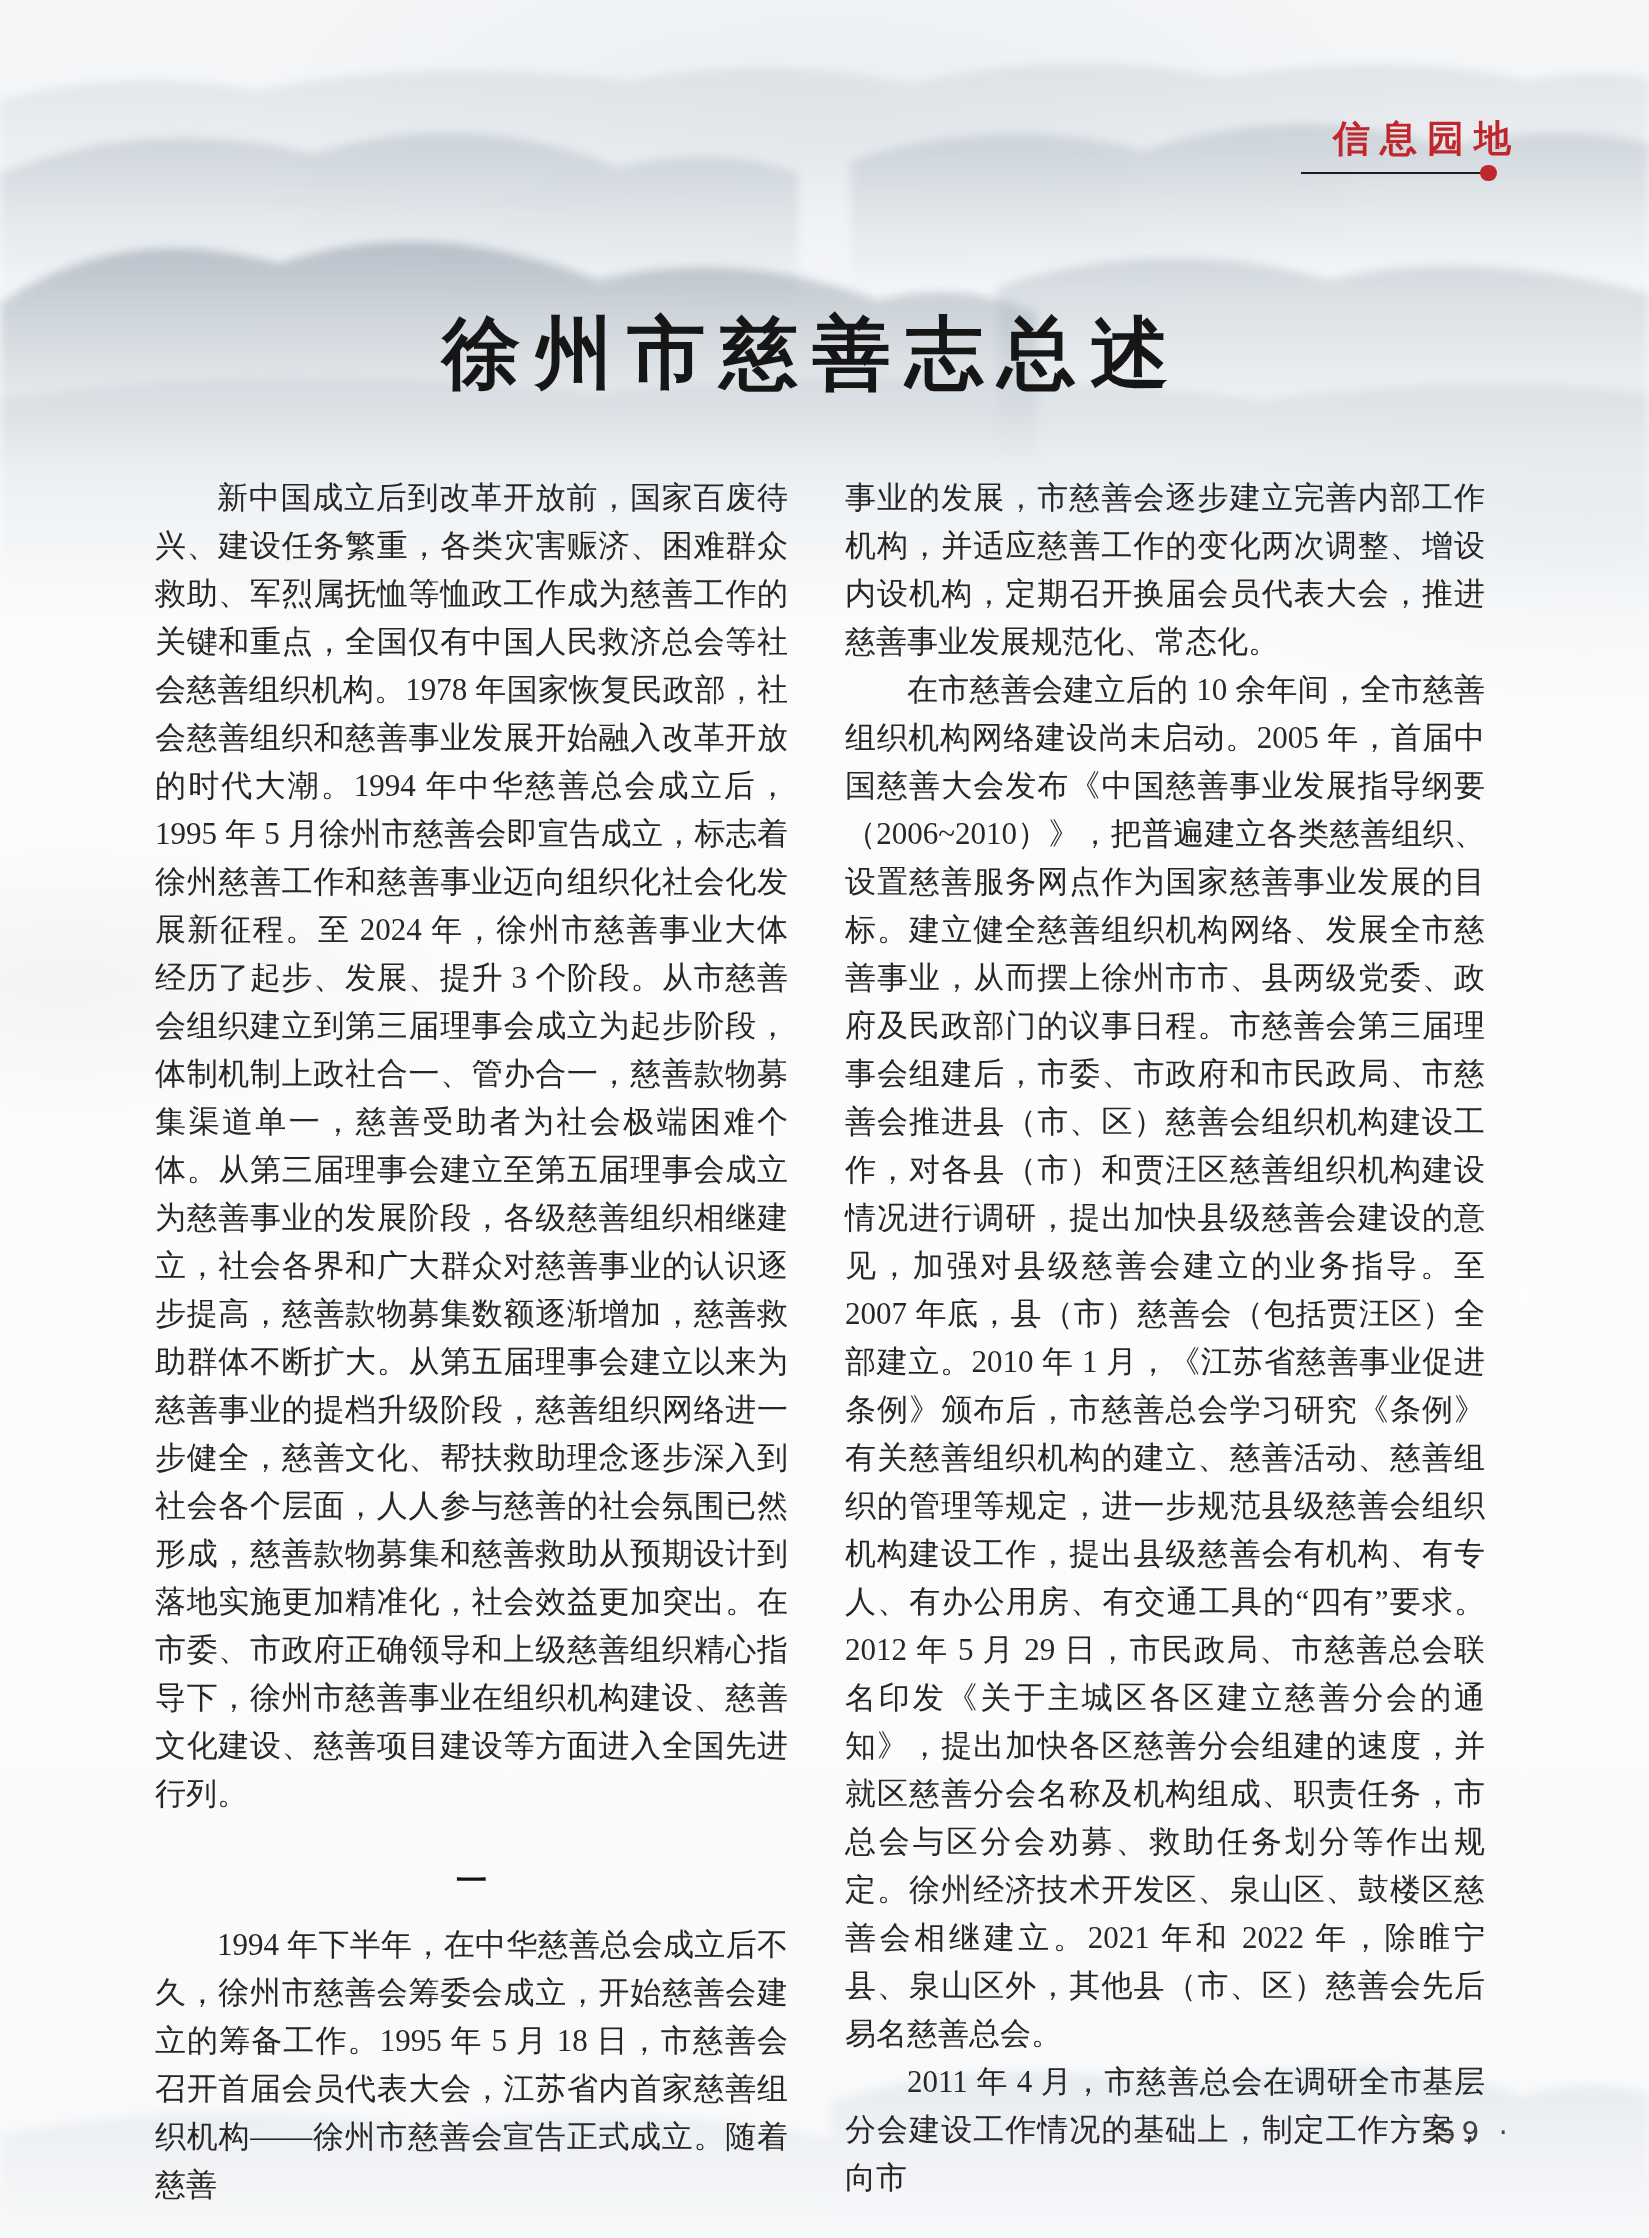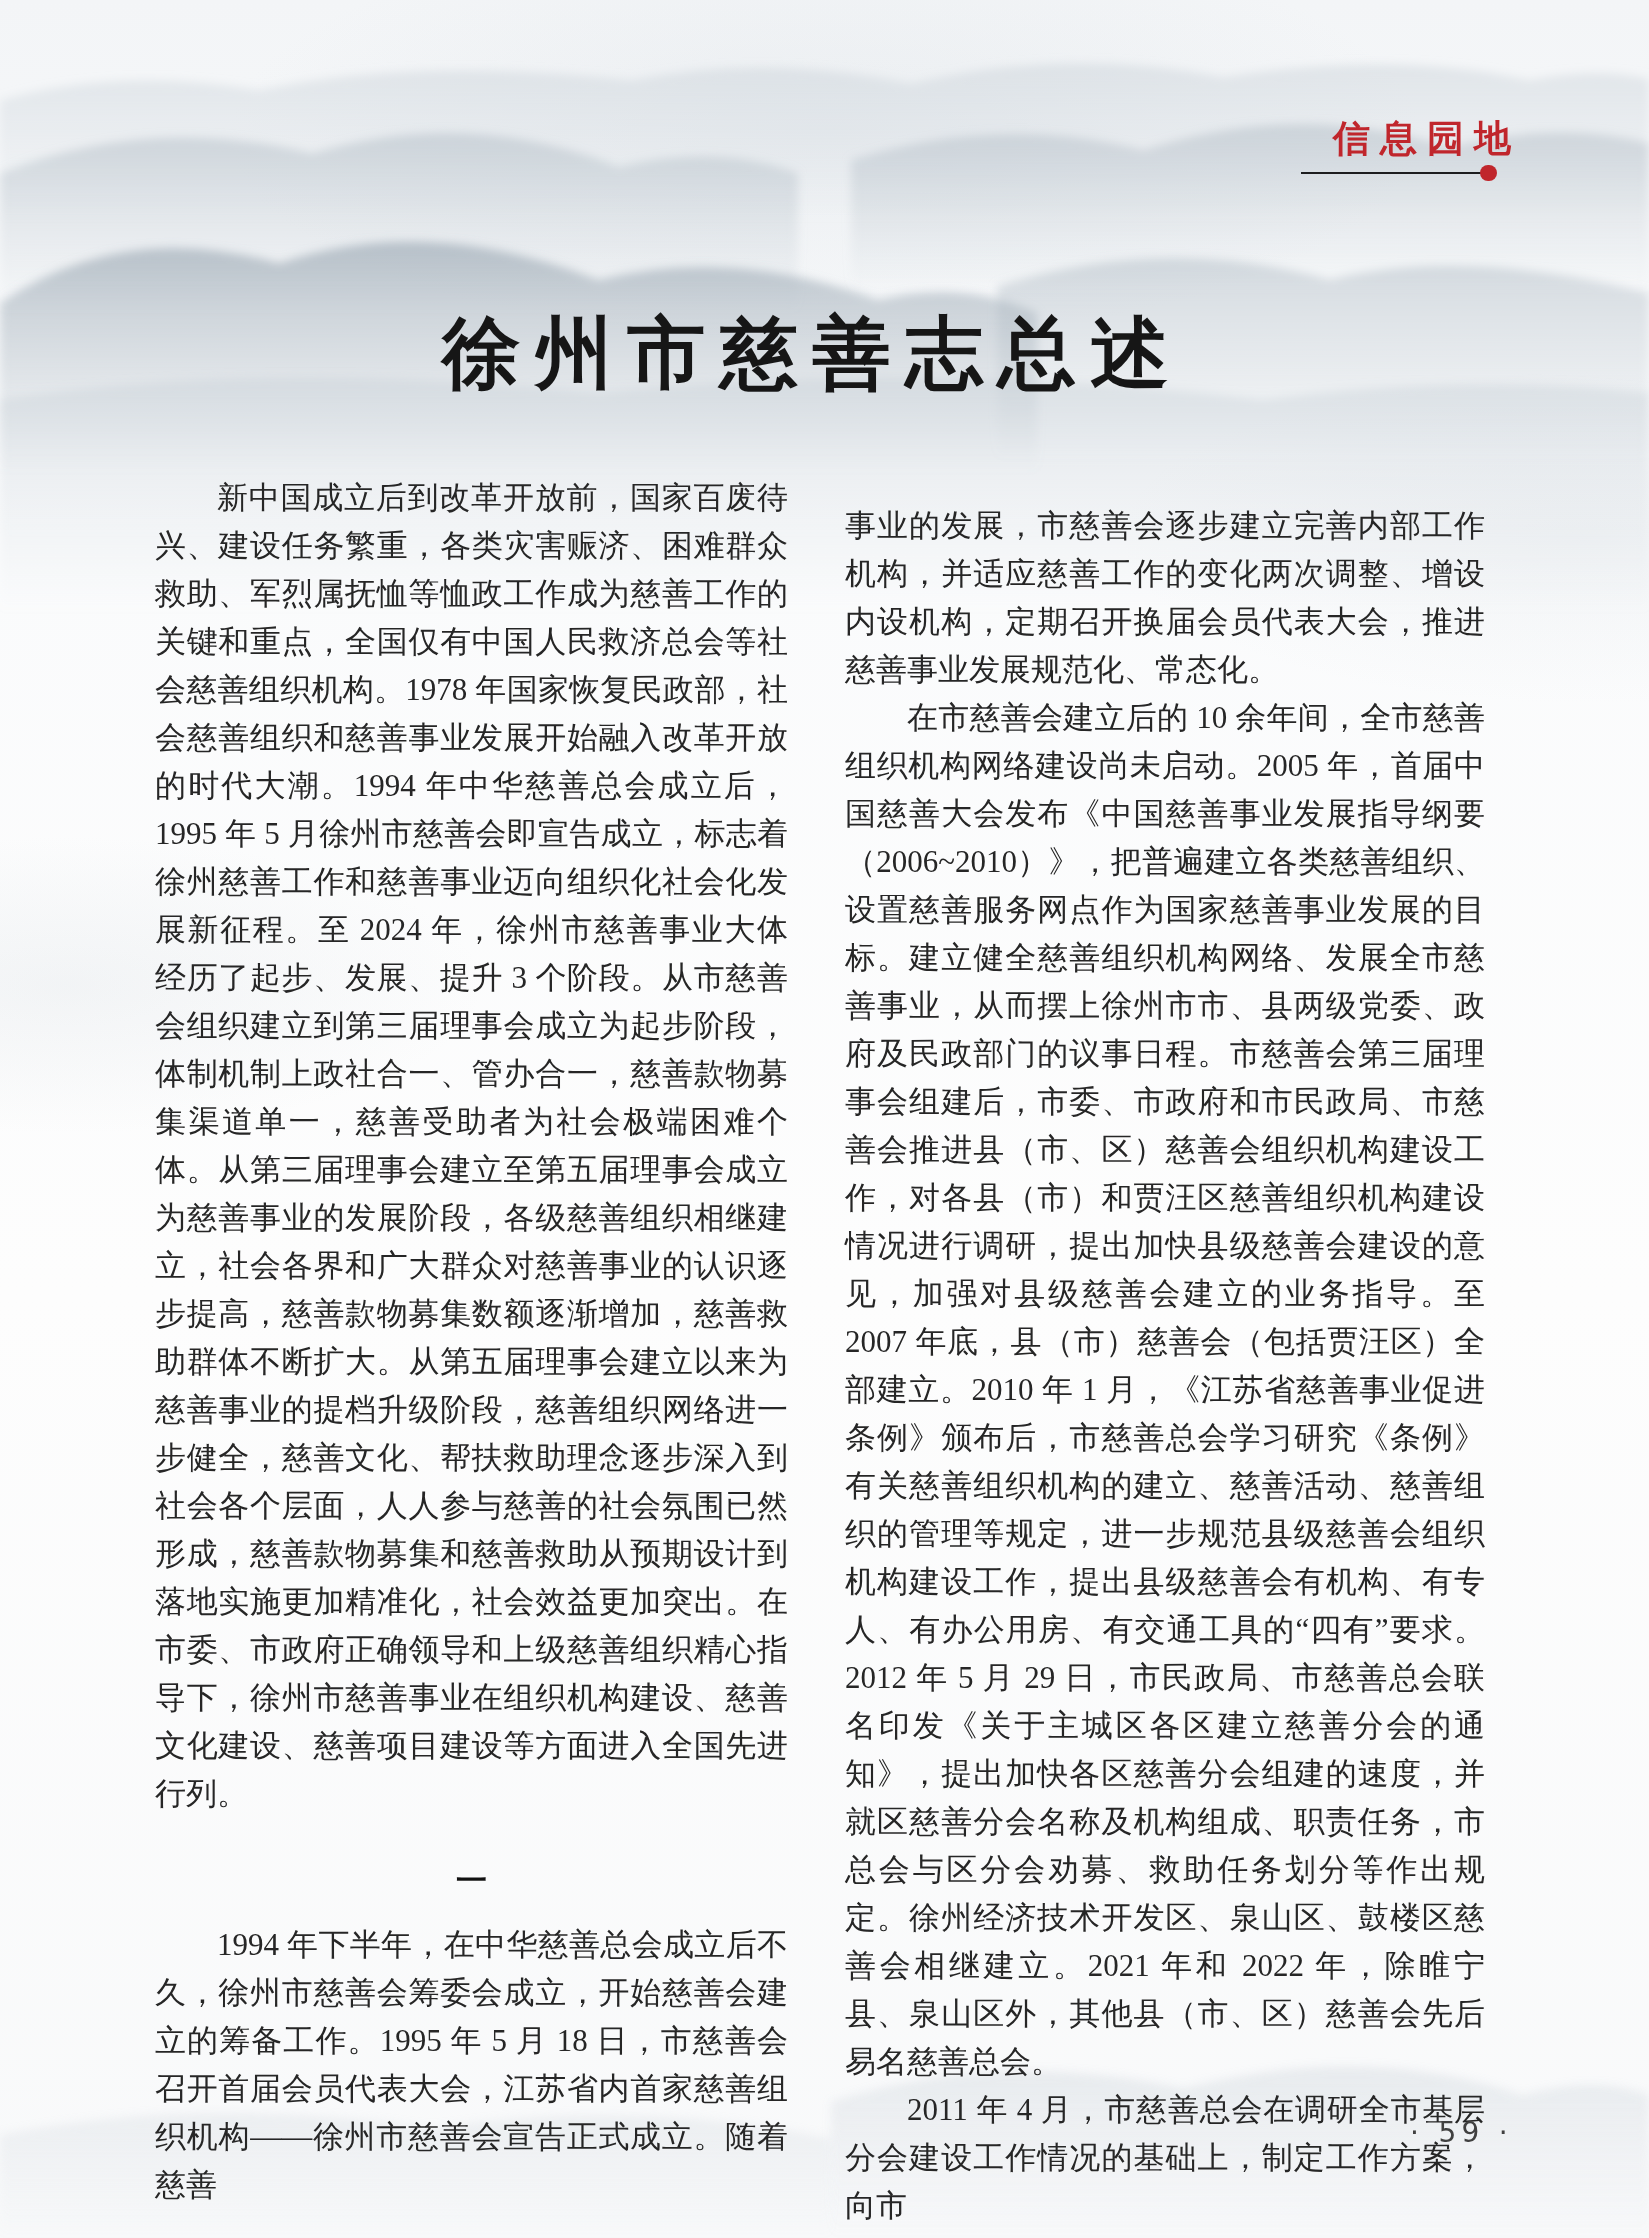--- a/index.html
+++ b/index.html
@@ -28,21 +28,21 @@
   .title{
     position:absolute;top:301px;left:0;width:1623px;margin:1px;
     text-align:center;font-size:78px;font-weight:700;color:#161616;
     letter-spacing:14.6px;white-space:nowrap;
   }
 
   
   .columns{position:absolute;top:474px;left:155px;width:1330px;display:flex;gap:57px;justify-content:space-between;}
   .col{font-size:31px;line-height:48px;color:#262626;text-align:justify;}
   .col-left{width:633px;}
-  .col-right{width:640px;margin-top:28px;}
+  .col-right{width:640px;}
   .col p{margin:0;padding:0;}
   .col p.indent{text-indent:2em;}
   .divider{
     margin:39px 0 16px;text-align:center;font-weight:bold;
     font-size:31px;line-height:48px;color:#111;
   }
 
   
   .page-number{
     position:absolute;top:2116px;left:1410px;

